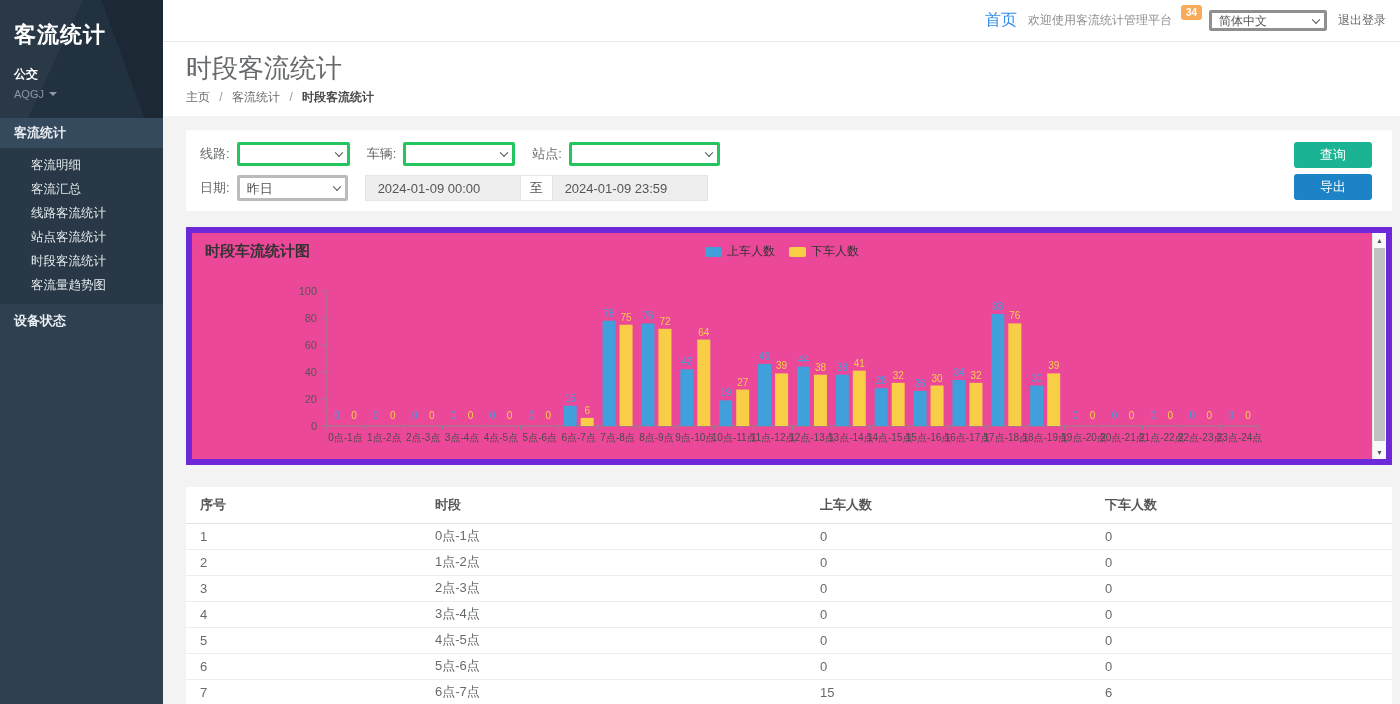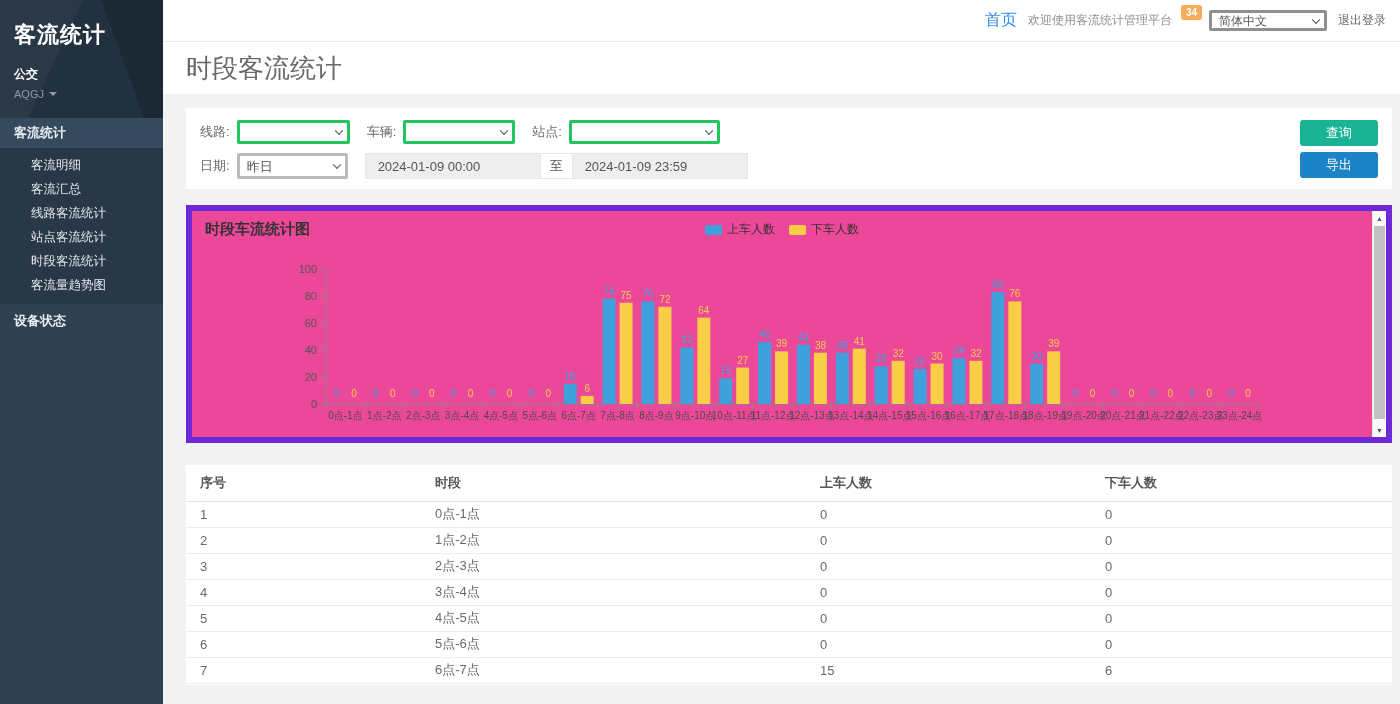--- a/index.html
+++ b/index.html
@@ -56,23 +56,23 @@
   
   .filter-panel { background:#fff; height:81px; position:relative; padding:12px 0 0 14px; }
   .f-row { display:flex; align-items:center; margin-bottom:9px; }
   .f-label { font-size:13px; color:#676a6c; margin-right:7px; }
   .f-group { display:flex; align-items:center; margin-right:17px; }
   .company-select { width:150px; height:24px; border-color:#9a9a9a; }
   .line-select   { width:113px; height:24px; }
   .vehicle-select{ width:112px; height:24px; }
   .station-select{ width:151px; height:24px; }
   .preset-select { width:111px; height:26px; border-color:#bbb; }
-  .date-input { height:26px; width:176px; background:#eee; border:1px solid #e5e6e7; font-size:13px; color:#555; padding:0 0 0 12px; font-family:inherit; }
+  .date-input { height:26px; width:156px; background:#eee; border:1px solid #e5e6e7; font-size:13px; color:#555; padding:0 0 0 12px; font-family:inherit; }
   .date-sep { display:inline-flex; width:31px; height:26px; align-items:center; justify-content:center; background:#fff; border-top:1px solid #e5e6e7; border-bottom:1px solid #e5e6e7; font-size:13px; color:#555; }
-  .btn { position:absolute; right:14px; width:78px; height:26px; border:none; border-radius:3px; color:#fff; font-size:13px; cursor:pointer; font-family:inherit; }
+  .btn { position:absolute; right:20px; width:78px; height:26px; border:none; border-radius:3px; color:#fff; font-size:13px; cursor:pointer; font-family:inherit; }
   .btn-query { top:12px; background:#1ab394; }
   .btn-export { top:44px; background:#1c84c6; }
 
   
   .chart-panel { margin-top:16px; background:#ec4899; border:6px solid #6d28d9; height:238px; position:relative; }
   .chart-title { position:absolute; left:13px; top:9px; font-size:15px; font-weight:bold; color:#333; }
   .chart-legend { position:absolute; left:0; right:14px; top:10px; display:flex; justify-content:center; align-items:center; gap:14px; }
   .legend-item { display:flex; align-items:center; gap:5px; cursor:pointer; }
   .legend-swatch { width:17px; height:10px; border-radius:2px; }
   .legend-label { font-size:12px; color:#333; }
@@ -122,20 +122,27 @@
       <select class="lang-select">
         <option>简体中文</option>
       </select>
       <span class="arrow-chev"></span>
     </span>
     <a class="logout-link">退出登录</a>
   </div>
 
   <div class="heading">
     <h1 class="page-title">时段客流统计</h1>
+    <div class="breadcrumb">
+      <a>主页</a>
+      <span class="sep">/</span>
+      <a>客流统计</a>
+      <span class="sep">/</span>
+      <span class="current">时段客流统计</span>
+    </div>
   </div>
 
   <div class="content">
 
     <div class="filter-panel">
       <div class="f-row">
         <div class="f-group">
           <span class="f-label">线路:</span>
           <span class="sel-wrap">
             <select class="line-select">

